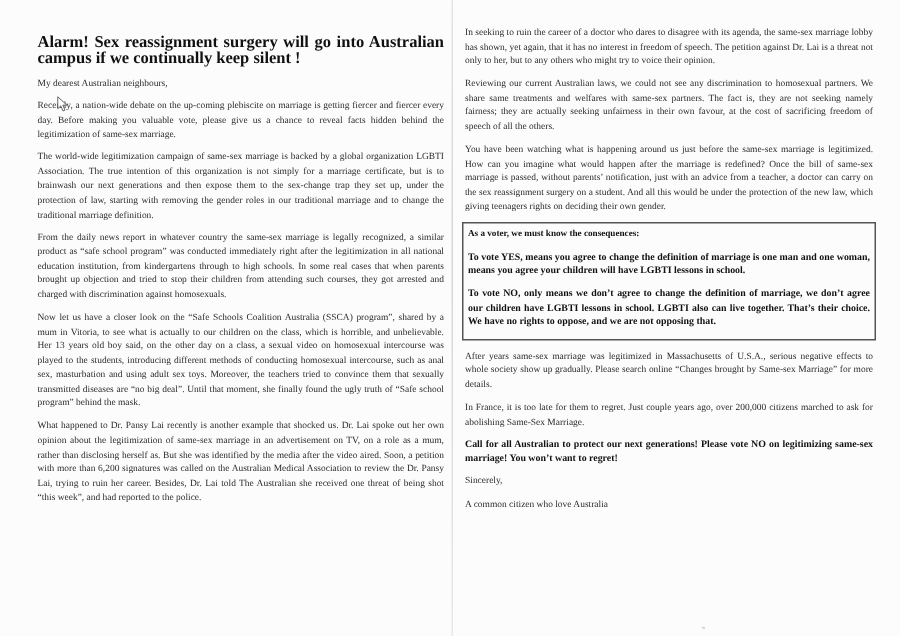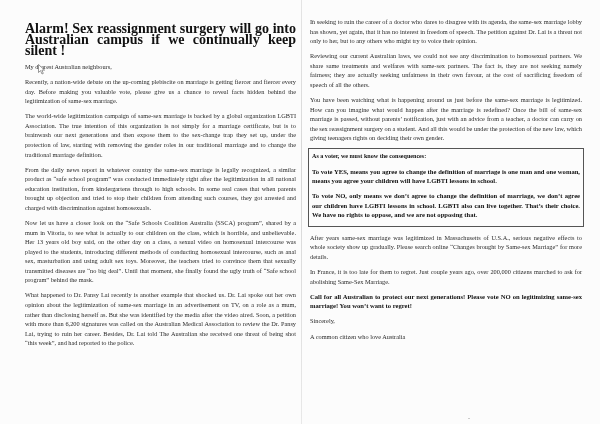--- a/index.html
+++ b/index.html
@@ -20,21 +20,21 @@
   }
   .col {
     position: absolute; top: 17px; width: 271px;
     font-size: 6.3px; line-height: 9.55px;
     text-align: justify;
   }
   .col.left { left: 25px; }
   .col.right { left: 310px; width: 272px; }
   .col p { margin: 0 0 5.6px 0; }
   .title {
-    font-weight: bold; font-size: 14px; line-height: 11px;
+    font-weight: bold; font-size: 11px; line-height: 11px;
     color: #111; margin: 6px 0 6px 0 !important;
     text-align: justify;
   }
   .bold { font-weight: bold; color: #111; }
   .box {
     border: 0.8px solid #555;
     padding: 3px 3px 1px 3px;
     margin: 2px -2px 6px -2px;
   }
   .box p { margin: 0 0 5px 0; }

